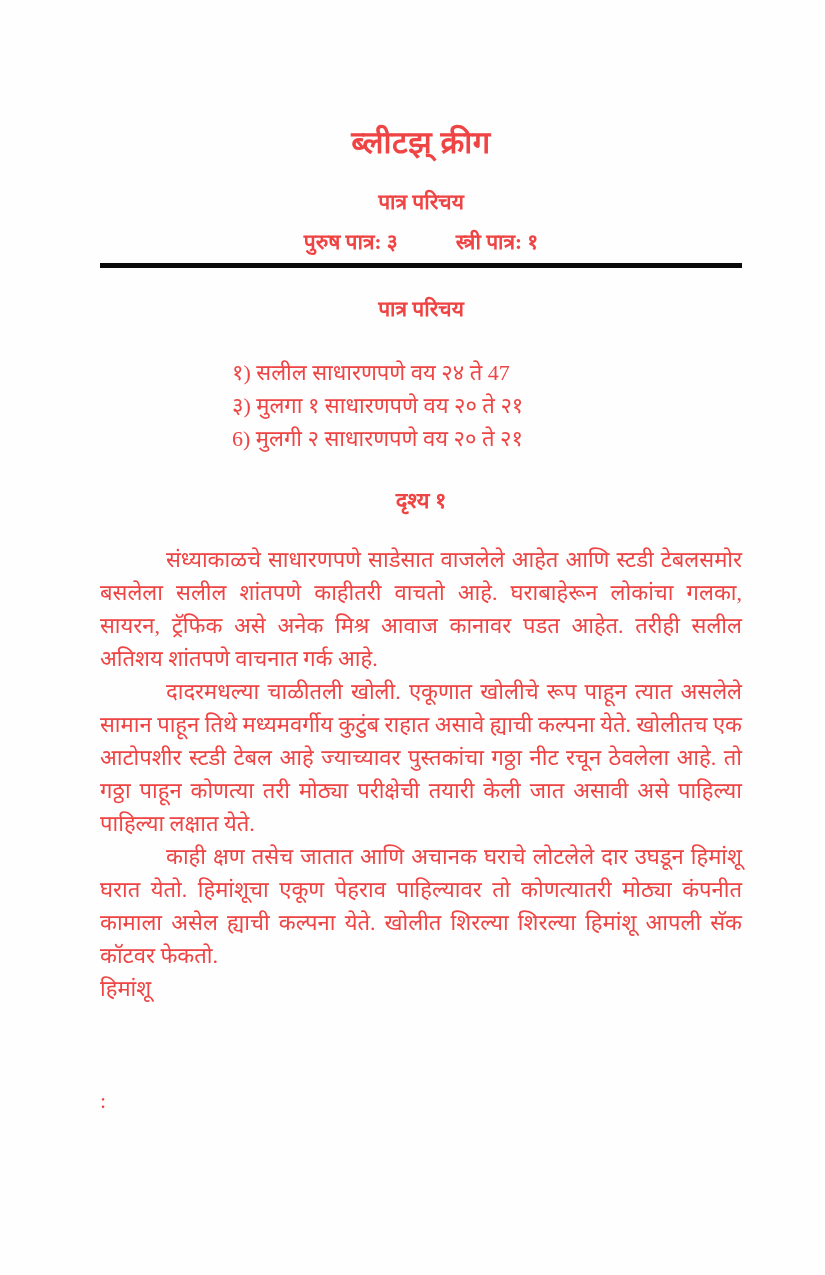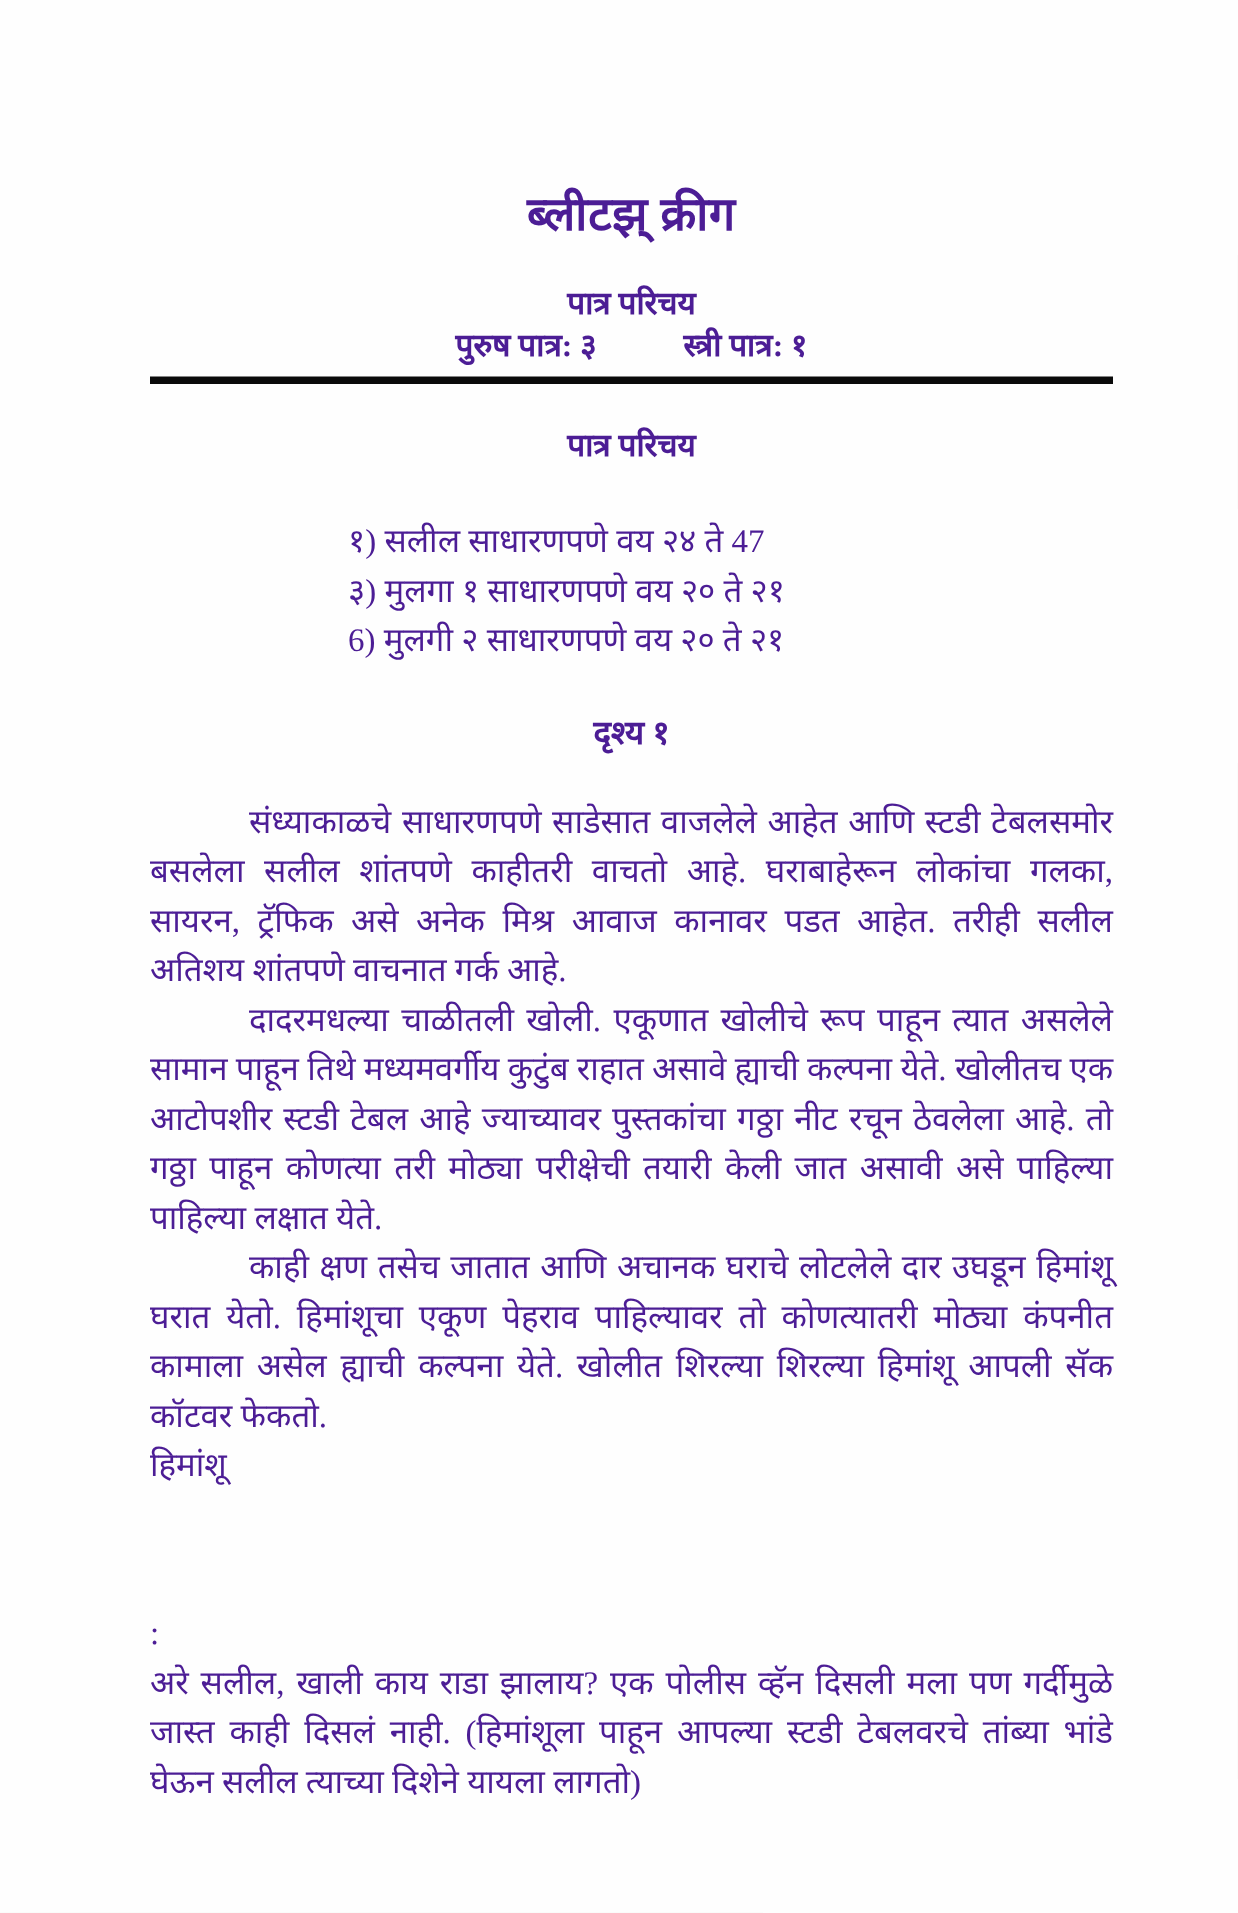--- a/index.html
+++ b/index.html
@@ -7,21 +7,21 @@
     width: 825px;
     height: 1275px;
     background: #f2f2f0;
     font-family: "Liberation Serif", "DejaVu Serif", serif;
   }
   .page {
     position: relative;
     width: 825px;
     height: 1275px;
     background: #fefefe;
-    color: #4c1d95;
+    color: #ef4444;
     overflow: hidden;
     box-sizing: border-box;
   }
   .content {
     position: absolute;
     left: 100px;
     right: 83px;
     top: 0;
   }
   .doc-title {
@@ -34,21 +34,21 @@
     letter-spacing: 0.5px;
   }
   .doc-subtitle {
     margin-top: 22px;
     text-align: center;
     font-size: 21px;
     font-weight: bold;
     line-height: 28px;
   }
   .cast-counts {
-    margin-top: 0;
+    margin-top: 12px;
     text-align: center;
     font-size: 21px;
     font-weight: bold;
     line-height: 28px;
   }
   .cast-counts .male { margin-right: 58px; }
   .divider {
     margin-top: 7px;
     height: 5px;
     background: #0a0a0a;
@@ -143,19 +143,18 @@
     <div class="scene-heading">दृश्य १</div>
 
     <div class="body-text">
       <p>संध्याकाळचे साधारणपणे साडेसात वाजलेले आहेत आणि स्टडी टेबलसमोर बसलेला सलील शांतपणे काहीतरी वाचतो आहे. घराबाहेरून लोकांचा गलका, सायरन, ट्रॅफिक असे अनेक मिश्र आवाज कानावर पडत आहेत. तरीही सलील अतिशय शांतपणे वाचनात गर्क आहे.</p>
       <p>दादरमधल्या चाळीतली खोली. एकूणात खोलीचे रूप पाहून त्यात असलेले सामान पाहून तिथे मध्यमवर्गीय कुटुंब राहात असावे ह्याची कल्पना येते. खोलीतच एक आटोपशीर स्टडी टेबल आहे ज्याच्यावर पुस्तकांचा गठ्ठा नीट रचून ठेवलेला आहे. तो गठ्ठा पाहून कोणत्या तरी मोठ्या परीक्षेची तयारी केली जात असावी असे पाहिल्या पाहिल्या लक्षात येते.</p>
       <p>काही क्षण तसेच जातात आणि अचानक घराचे लोटलेले दार उघडून हिमांशू घरात येतो. हिमांशूचा एकूण पेहराव पाहिल्यावर तो कोणत्यातरी मोठ्या कंपनीत कामाला असेल ह्याची कल्पना येते. खोलीत शिरल्या शिरल्या हिमांशू आपली सॅक कॉटवर फेकतो.</p>
 
       <div class="dialogue">
         <span class="speaker">हिमांशू</span>
         <span class="separator">:</span>
-        <span class="speech">अरे सलील, खाली काय राडा झालाय? एक पोलीस व्हॅन दिसली मला पण गर्दीमुळे जास्त काही दिसलं नाही. (हिमांशूला पाहून आपल्या स्टडी टेबलवरचे तांब्या भांडे घेऊन सलील त्याच्या दिशेने यायला लागतो)</span>
       </div>
     </div>
 
   </div>
 
 </div>
 
 </body></html>

